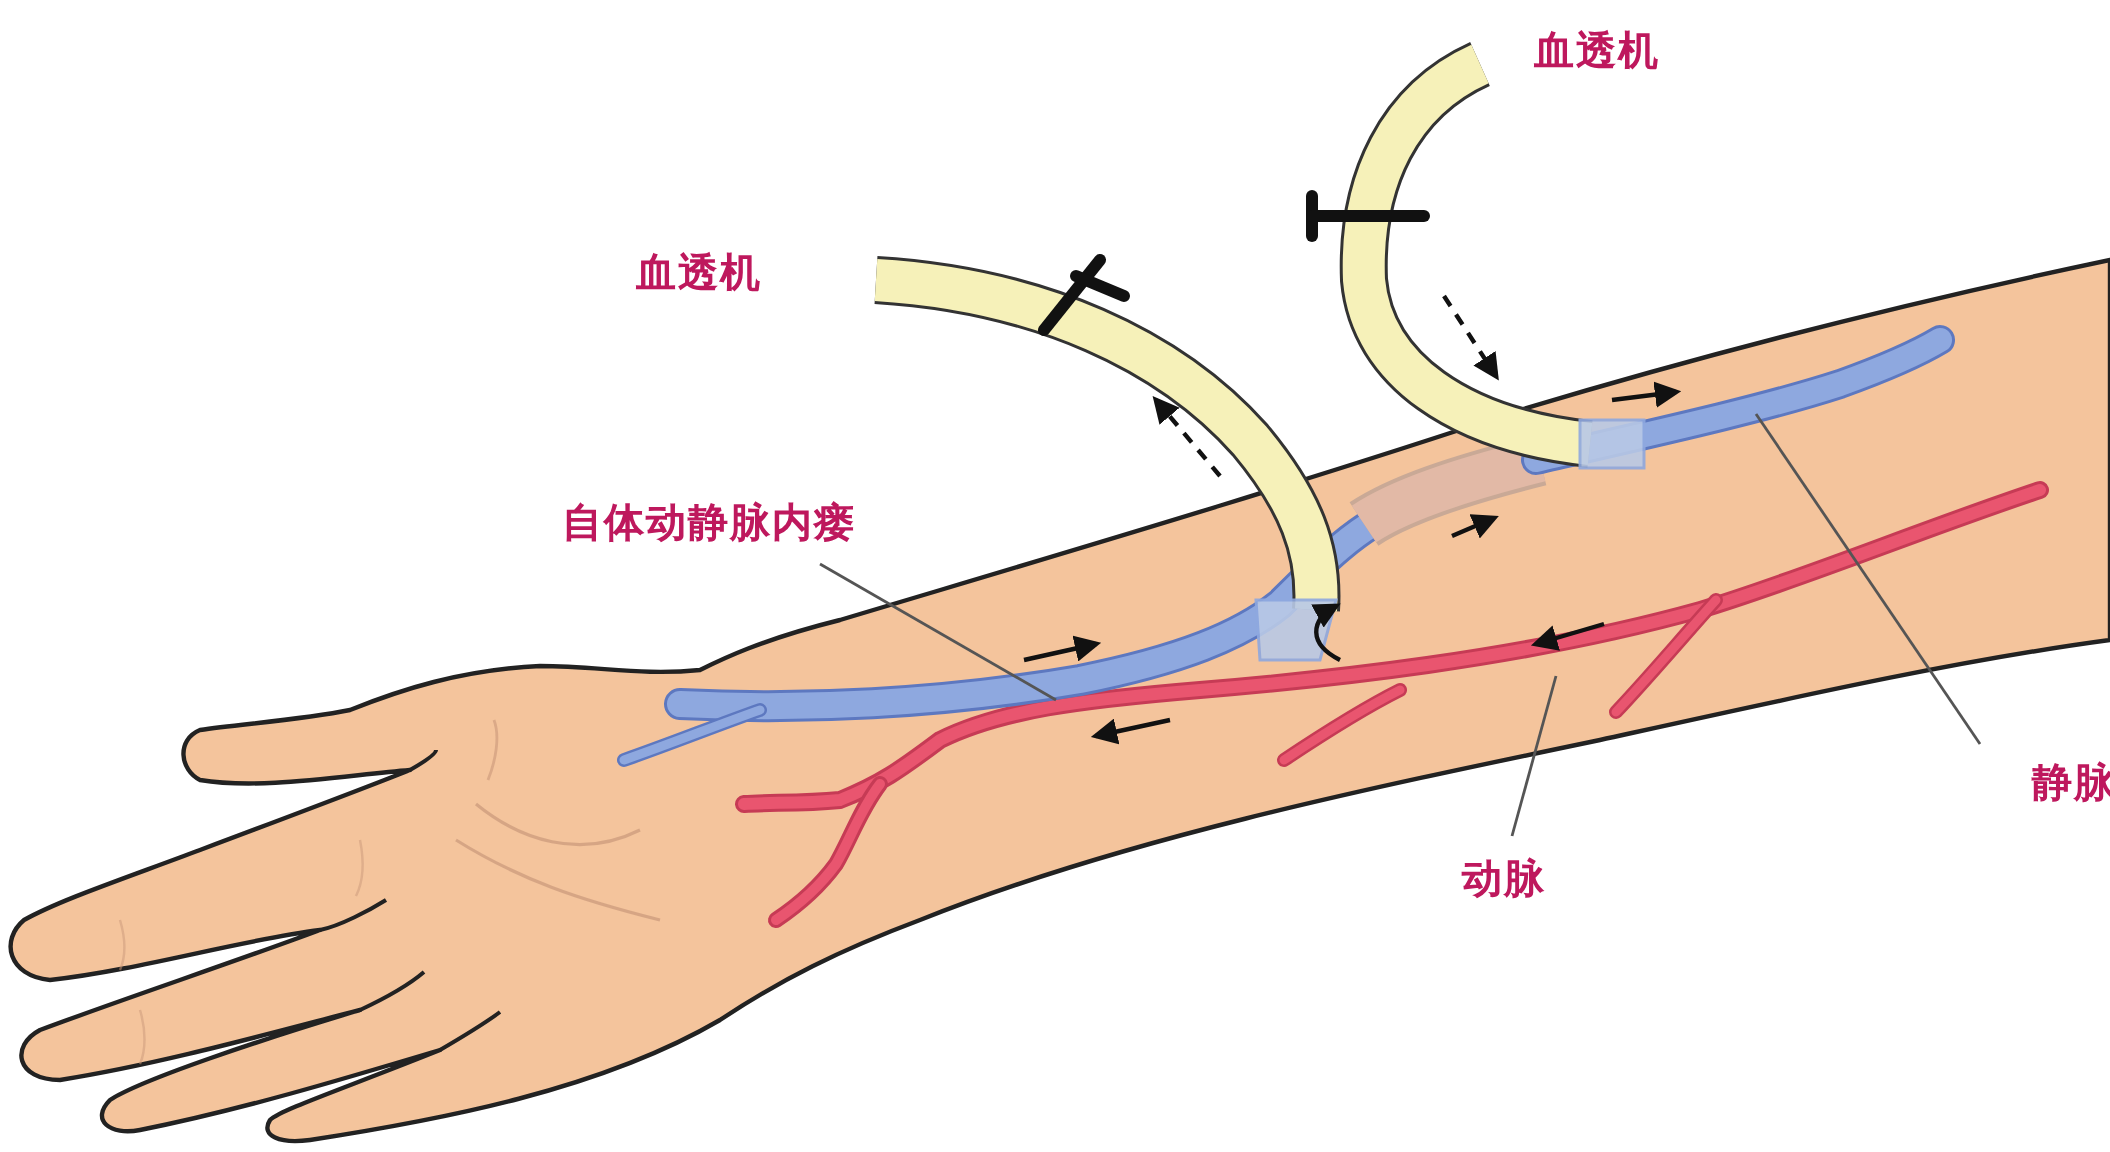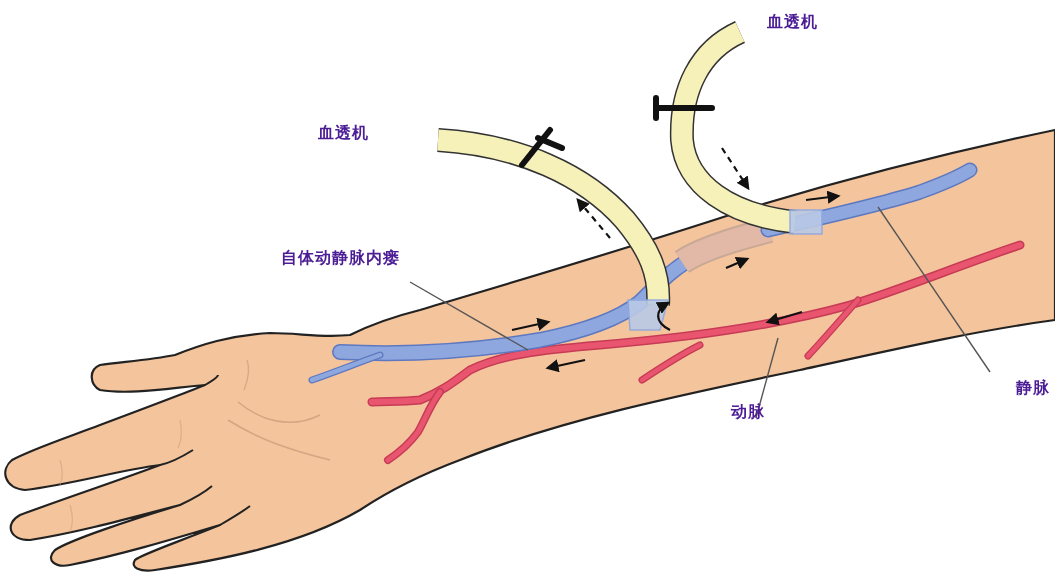--- a/index.html
+++ b/index.html
@@ -1,18 +1,18 @@
 <!DOCTYPE html>
 <html><head>
 <meta charset="utf-8">
 <style>
   html, body { margin:0; padding:0; background:#ffffff; }
   body { width:1055px; height:576px; overflow:hidden; position:relative; font-family:"DejaVu Sans", sans-serif; }
   #diagram { position:absolute; left:0; top:0; width:1055px; height:576px; }
-  .label { position:absolute; font-family:"DejaVu Sans", sans-serif; font-weight:bold; font-size:16px; color:#4c1d95; letter-spacing:1px; white-space:nowrap; }
+  .label { position:absolute; font-family:"DejaVu Sans", sans-serif; font-weight:bold; font-size:20px; color:#be185d; letter-spacing:1px; white-space:nowrap; }
 </style>
 </head>
 <body>
 
 <svg id="diagram" viewBox="0 0 1055 576" xmlns="http://www.w3.org/2000/svg">
   <defs>
     <marker id="ah" viewBox="0 0 10 10" refX="8" refY="5" markerWidth="6" markerHeight="6" orient="auto">
       <path d="M0,0 L10,5 L0,10 z" fill="#111"></path>
     </marker>
   </defs>
@@ -104,13 +104,13 @@
     <path d="M410,282 L528,350"></path>
     <path d="M878,207 L990,372"></path>
     <path d="M778,338 L756,418"></path>
   </g>
 </svg>
 
 <div class="label" style="left:767px; top:12px;">血透机</div>
 <div class="label" style="left:318px; top:123px;">血透机</div>
 <div class="label" style="left:281px; top:248px;">自体动静脉内瘘</div>
 <div class="label" style="left:1016px; top:378px;">静脉</div>
-<div class="label" style="left:731px; top:402px;">动脉</div>
+<div class="label" style="left:731px; top:426px;">动脉</div>
 
 </body></html>

